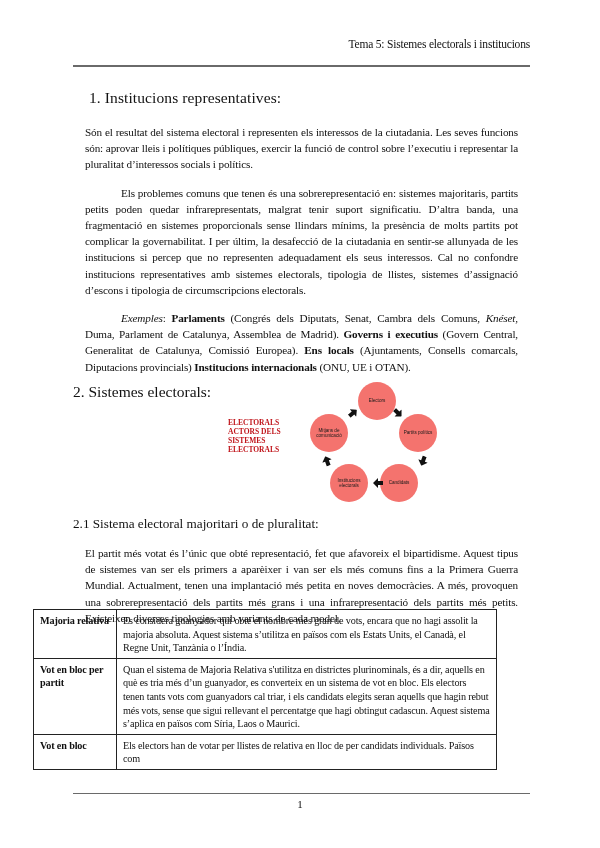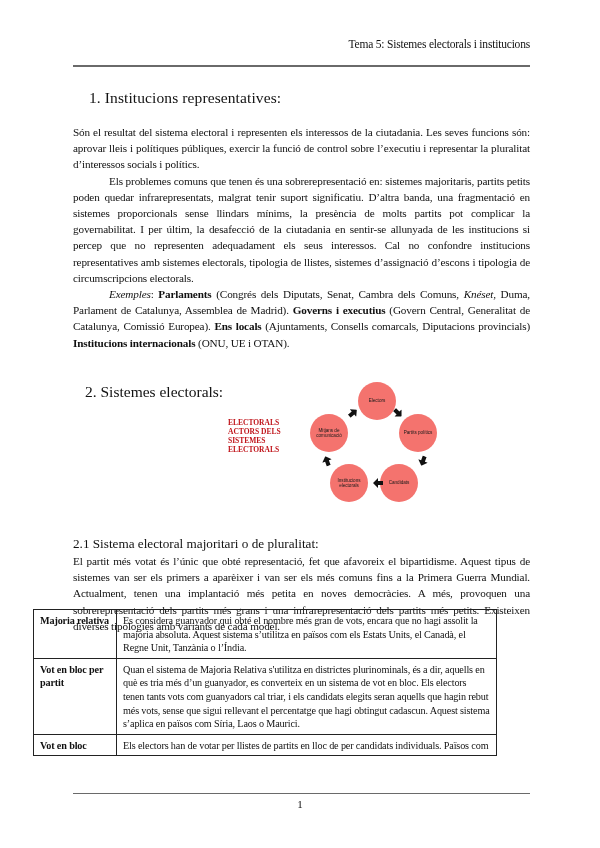--- a/index.html
+++ b/index.html
@@ -41,28 +41,28 @@
     .h1 {
       font-size: 15.5px;
       font-weight: normal;
       margin: 16px;
       line-height: 20px;
       letter-spacing: 0.1px;
     }
     .para {
       font-size: 11.2px;
       line-height: 16.2px;
-      margin: 0;
+      margin: 12px;
       text-align: justify;
       letter-spacing: -0.15px;
     }
     .indent { text-indent: 36px; }
     .sec2 {
       position: absolute;
-      left: 85px;
+      left: 73px;
       top: 382px;
       font-size: 15.5px;
       line-height: 20px;
       margin: 0;
       font-weight: normal;
     }
     .actors-label {
       position: absolute;
       left: 228px;
       top: 418px;
@@ -97,21 +97,21 @@
     }
     .arrow {
       position: absolute;
       width: 0;
       height: 0;
     }
     .arrow svg { display: block; }
     .sec21 {
       position: absolute;
       left: 73px;
-      top: 535px;
+      top: 515px;
       width: 457px;
     }
     .h2 {
       font-size: 13.2px;
       font-weight: normal;
       margin: 0;
       line-height: 18px;
     }
     table.types {
       position: absolute;
@@ -216,19 +216,19 @@
       <tr>
     <td class="term">Majoria relativa</td>
     <td>Es considera guanyador qui obté el nombre més gran de vots, encara que no hagi assolit la majoria absoluta. Aquest sistema s’utilitza en països com els Estats Units, el Canadà, el Regne Unit, Tanzània o l’Índia.</td>
   </tr>
   <tr>
     <td class="term">Vot en bloc per partit</td>
     <td>Quan el sistema de Majoria Relativa s'utilitza en districtes plurinominals, és a dir, aquells en què es tria més d’un guanyador, es converteix en un sistema de vot en bloc. Els electors tenen tants vots com guanyadors cal triar, i els candidats elegits seran aquells que hagin rebut més vots, sense que sigui rellevant el percentatge que hagi obtingut cadascun. Aquest sistema s’aplica en països com Síria, Laos o Maurici.</td>
   </tr>
   <tr>
     <td class="term">Vot en bloc</td>
-    <td>Els electors han de votar per llistes de partits en lloc de per candidats individuals. Països com</td>
+    <td>Els electors han de votar per llistes de relativa en lloc de per candidats individuals. Països com</td>
   </tr>
 </tbody>
   </table>
 
 <div class="footer-rule"></div>
 <div class="page-num">1</div>
 
 </body></html>

